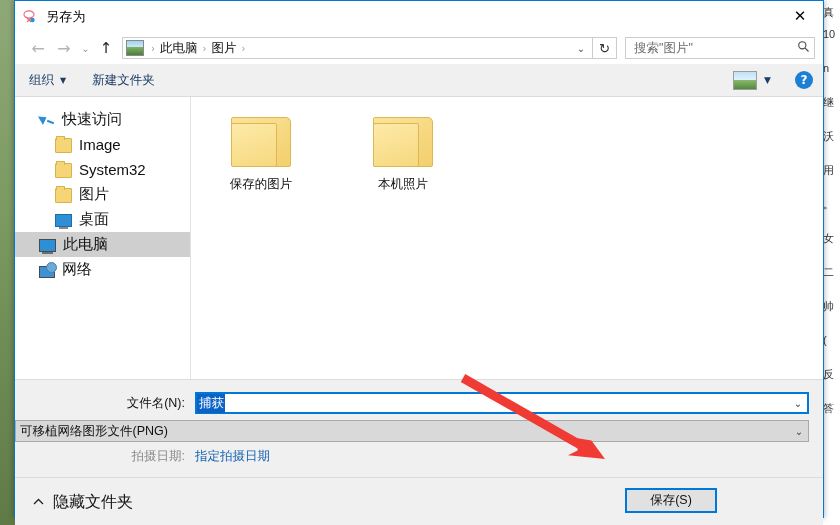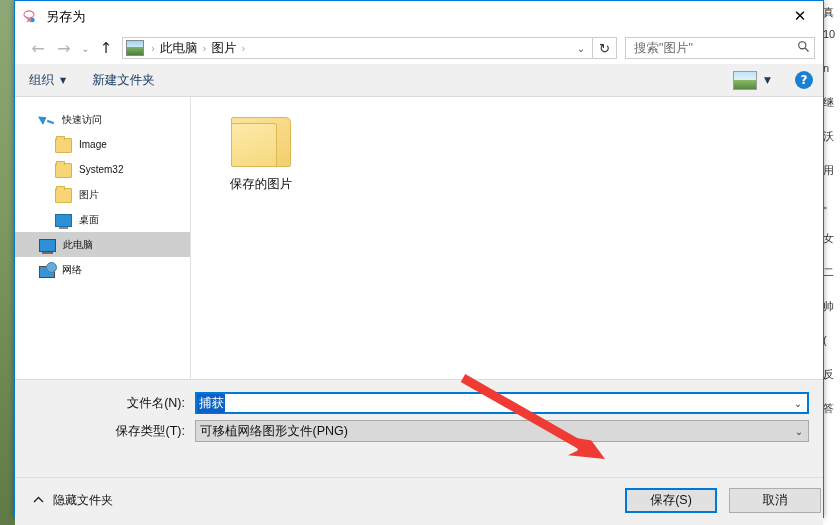--- a/index.html
+++ b/index.html
@@ -251,21 +251,21 @@
     background: #ffffff;
     border-right: 1px solid #e2e2e2;
     padding-top: 10px;
     box-sizing: border-box;
     flex: 0 0 auto;
   }
   .side-item {
     height: 25px;
     display: flex;
     align-items: center;
-    font-size: 10px;
+    font-size: 15px;
     color: #111;
     padding-left: 0;
   }
   .side-item.selected { background: #cfcfcf; }
   .side-ico {
     width: 16px; height: 16px;
     margin-right: 7px;
     flex: 0 0 auto;
     position: relative;
   }
@@ -472,21 +472,21 @@
   .footer {
     height: 70px;
     background: #f0f0f0;
     border-top: 1px solid #dcdcdc;
     position: relative;
   }
   .hide-folders {
     position: absolute;
     left: 18px; top: 14px;
     display: flex; align-items: center;
-    font-size: 12px;
+    font-size: 16px;
     color: #111;
   }
   .hf-chev {
     color: #222;
     font-size: 10px;
     margin-right: 9px;
     font-family: "DejaVu Sans", sans-serif;
   }
   .btn {
     position: absolute;
@@ -630,56 +630,65 @@
         </div>
       <div class="content">
         <div class="file-grid" id="file-grid">
             <div class="file-item">
               <div class="big-folder">
                 <span class="bf-back"></span>
                 <span class="bf-front"></span>
               </div>
               <div class="file-label">保存的图片</div>
             </div>
+            <div class="file-item">
+              <div class="big-folder">
+                <span class="bf-back"></span>
+                <span class="bf-front"></span>
+              </div>
+              <div class="file-label">本机照片</div>
+            </div>
           </div>
       </div>
     </div>
 
     <div class="formzone">
 
       <div class="form-row" style="top:12px;">
         <div class="form-label">文件名(N):</div>
         <div class="combo focused">
           <span class="combo-val sel">捕获</span>
           <span class="combo-caret">⌄</span>
         </div>
       </div>
 
       <div class="form-row" style="top:40px;">
-        <div class="form-label">保存类型(T):</div>
         <div class="combo readonlybox">
           <span class="combo-val">可移植网络图形文件(PNG)</span>
           <span class="combo-caret">⌄</span>
         </div>
       </div>
 
+      <div class="form-row" style="top:68px;">
+        <div class="form-label muted">拍摄日期:</div>
+        <div class="link-text">指定拍摄日期</div>
+      </div>
 
     </div>
 
     <div class="footer">
       <div class="hide-folders">
         <span class="hf-chev">
           <svg width="11" height="8" viewBox="0 0 11 8">
               <path d="M1 6 L5.5 1.5 L10 6" fill="none" stroke="#222" stroke-width="1.3"></path>
             </svg>
         </span>
         <span>隐藏文件夹</span>
       </div>
       <div class="btn primary">保存(S)</div>
-      <div class="btn secondary">取消</div>
 
     </div>
 
   </div>
 
   <svg class="arrow-anno" viewBox="0 0 840 525">
     <g id="anno-arrow">
       <line id="anno-line" x1="463" y1="378" x2="582.4158975423717" y2="446.1175190206486" stroke="#ef3b34" stroke-width="9" stroke-linecap="butt"></line>
       <polygon id="anno-head" points="605.0,459.0 568.0,455.2 577.6,450.6 577.7,438.2 591.4,440.5" fill="#ef3b34"></polygon>
     </g>

